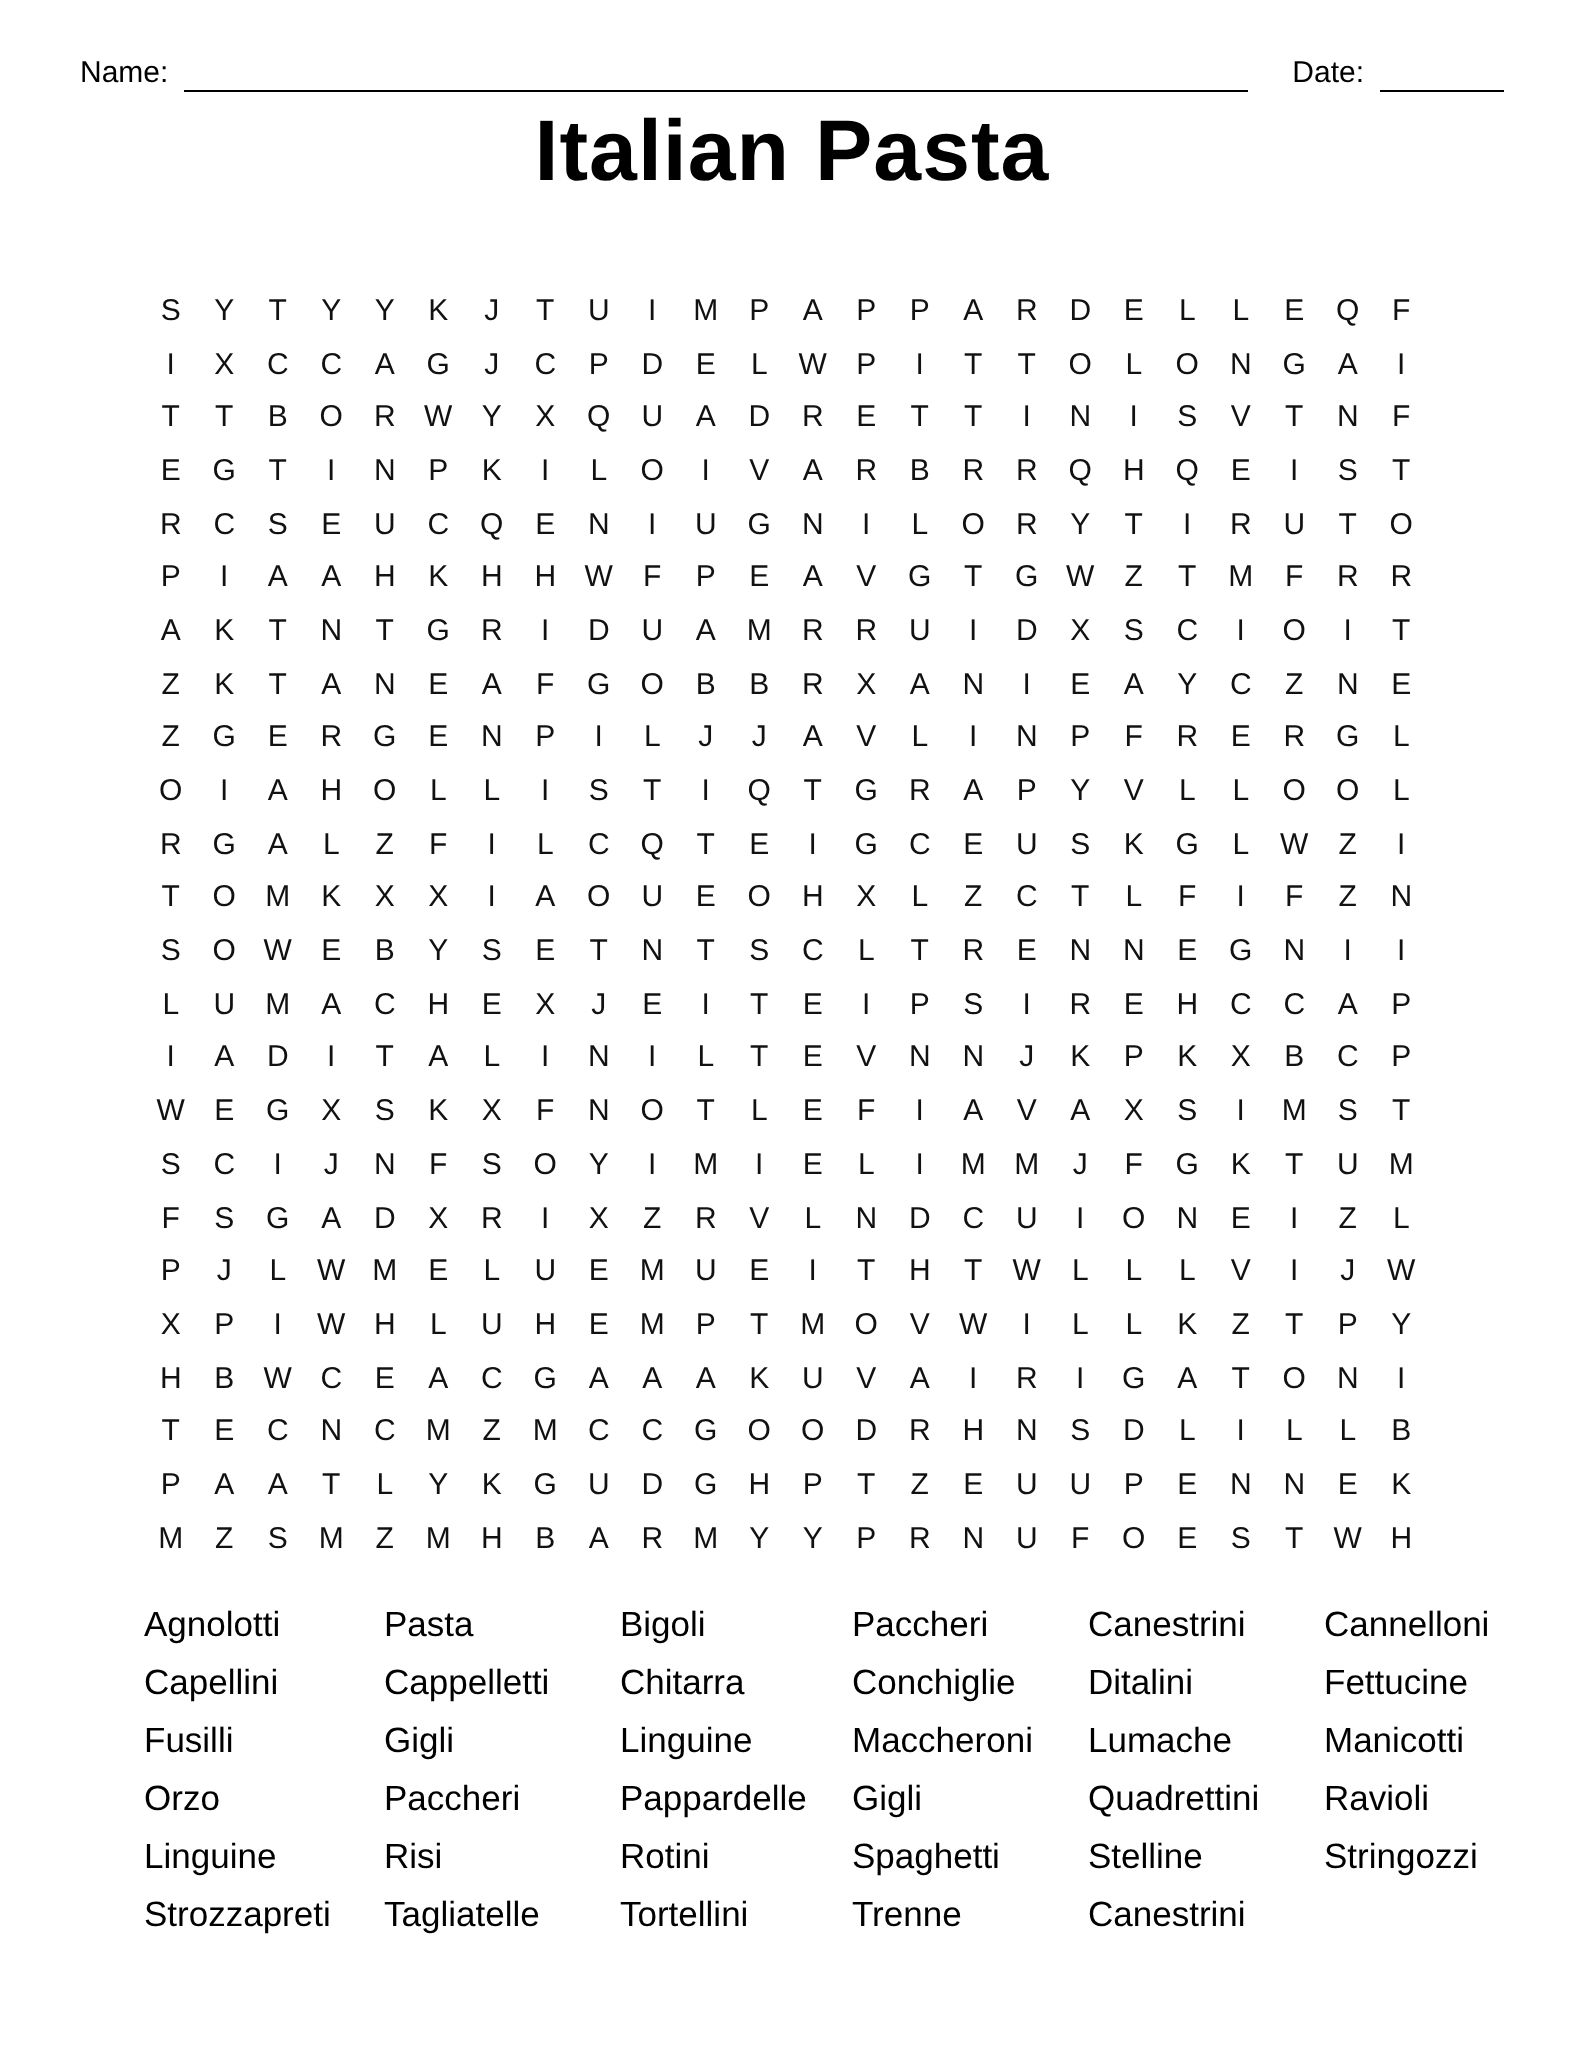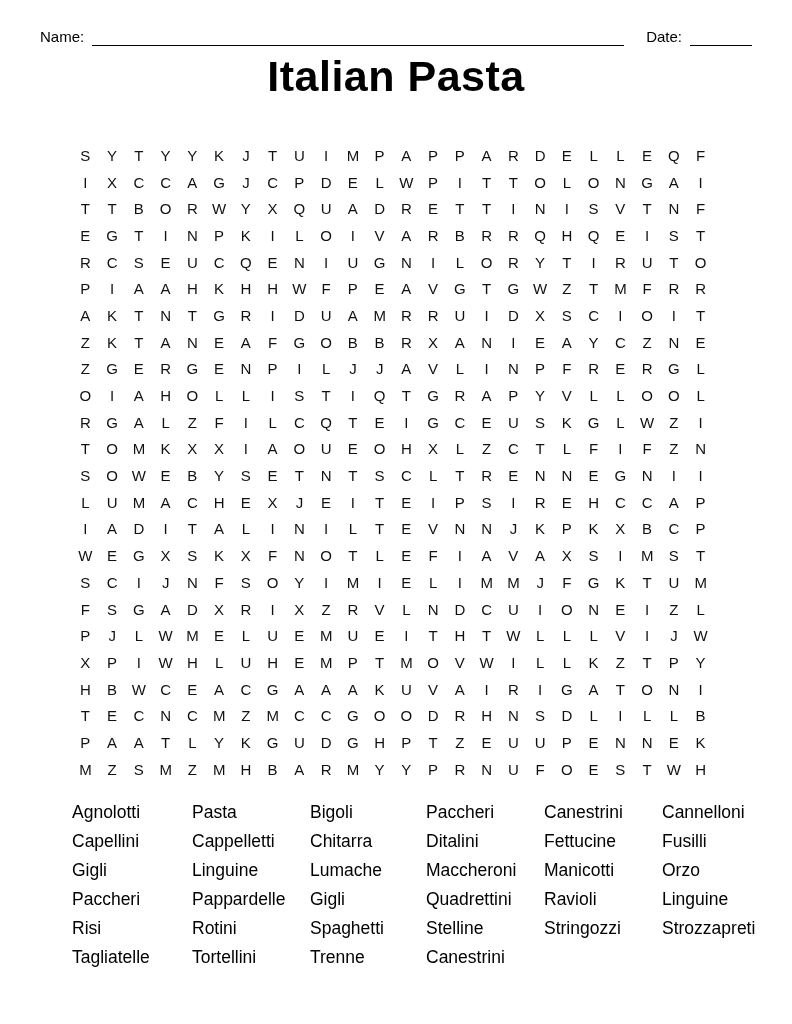--- a/index.html
+++ b/index.html
@@ -680,27 +680,28 @@
   <div class="words" id="words">
       <div class="word">Agnolotti</div>
       <div class="word">Pasta</div>
       <div class="word">Bigoli</div>
       <div class="word">Paccheri</div>
       <div class="word">Canestrini</div>
       <div class="word">Cannelloni</div>
       <div class="word">Capellini</div>
       <div class="word">Cappelletti</div>
       <div class="word">Chitarra</div>
+      <div class="word">Conchiglie</div>
       <div class="word">Ditalini</div>
       <div class="word">Fettucine</div>
       <div class="word">Fusilli</div>
       <div class="word">Gigli</div>
       <div class="word">Linguine</div>
+      <div class="word">Maccheroni</div>
       <div class="word">Lumache</div>
-      <div class="word">Maccheroni</div>
       <div class="word">Manicotti</div>
       <div class="word">Orzo</div>
       <div class="word">Paccheri</div>
       <div class="word">Pappardelle</div>
       <div class="word">Gigli</div>
       <div class="word">Quadrettini</div>
       <div class="word">Ravioli</div>
       <div class="word">Linguine</div>
       <div class="word">Risi</div>
       <div class="word">Rotini</div>

